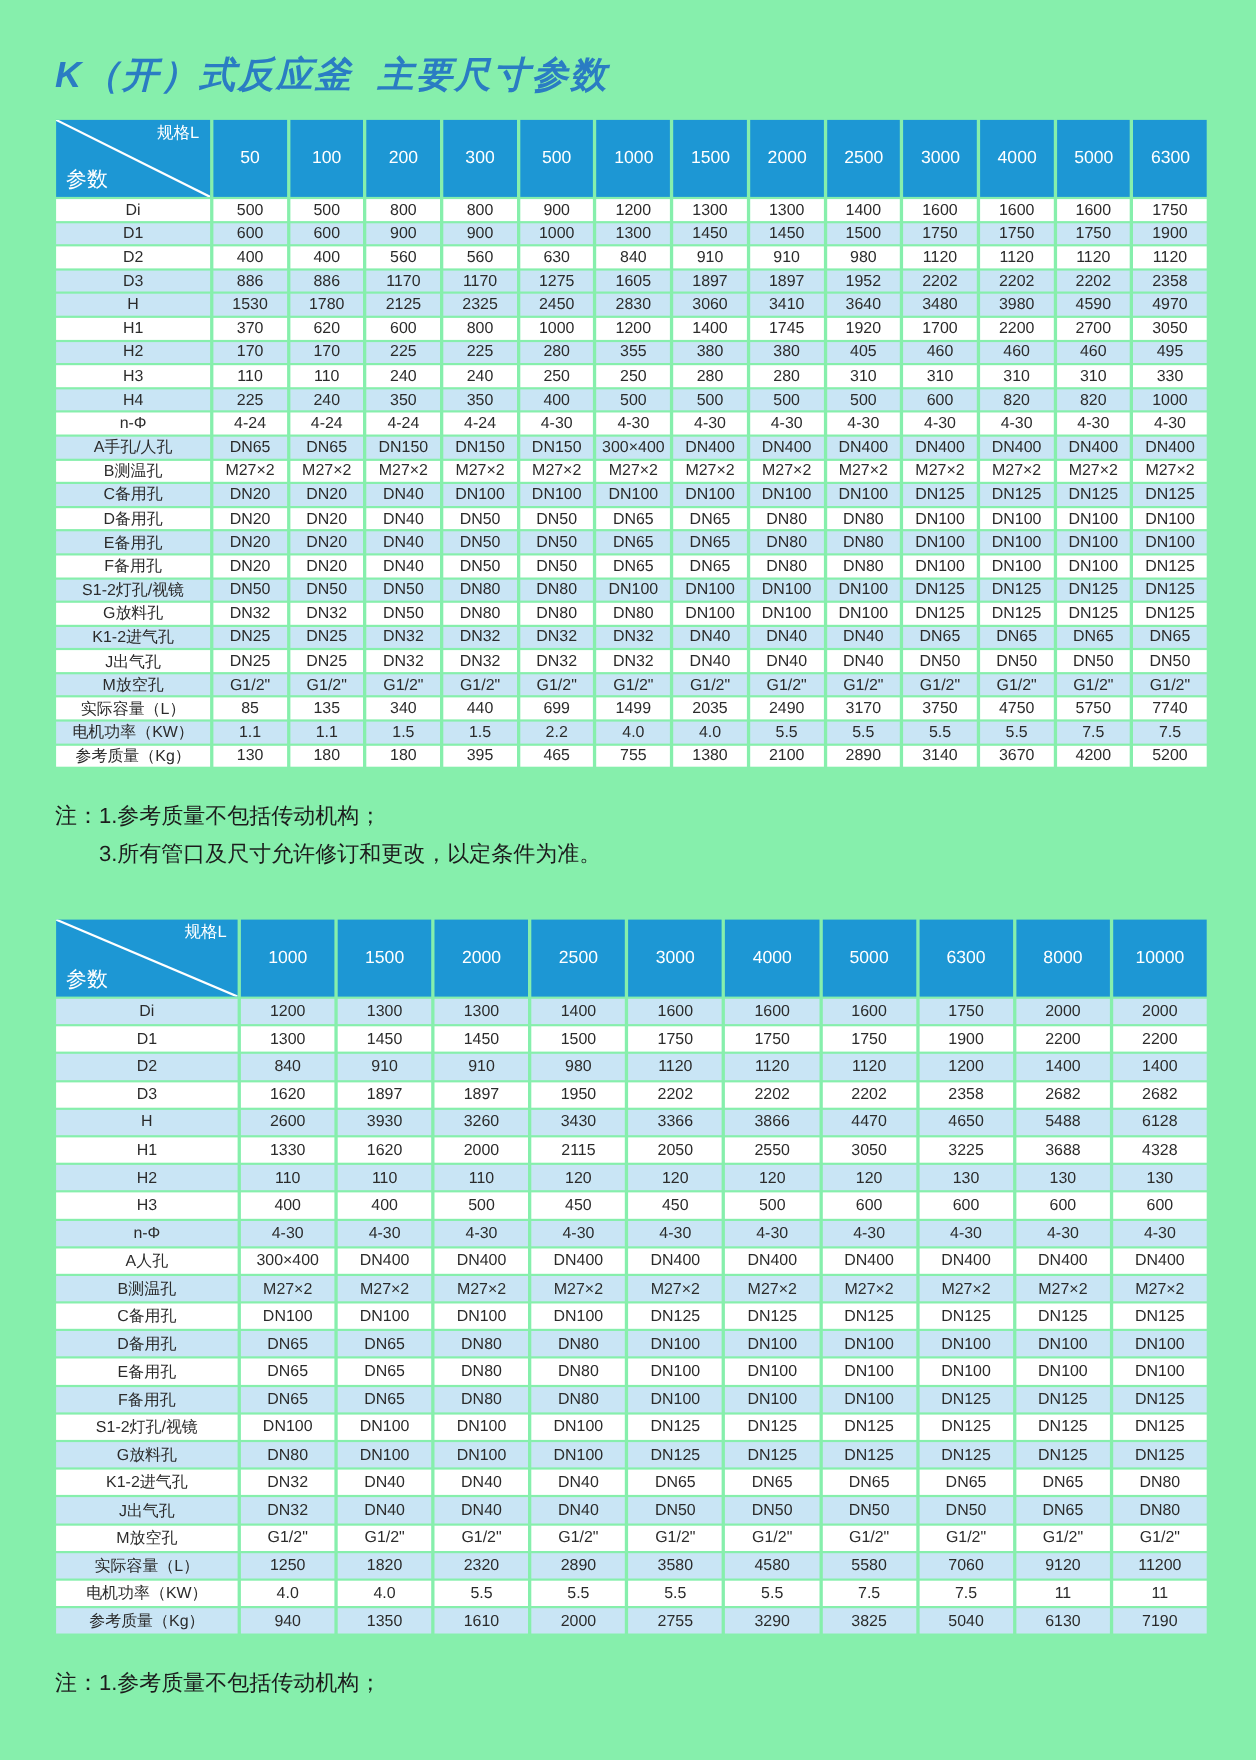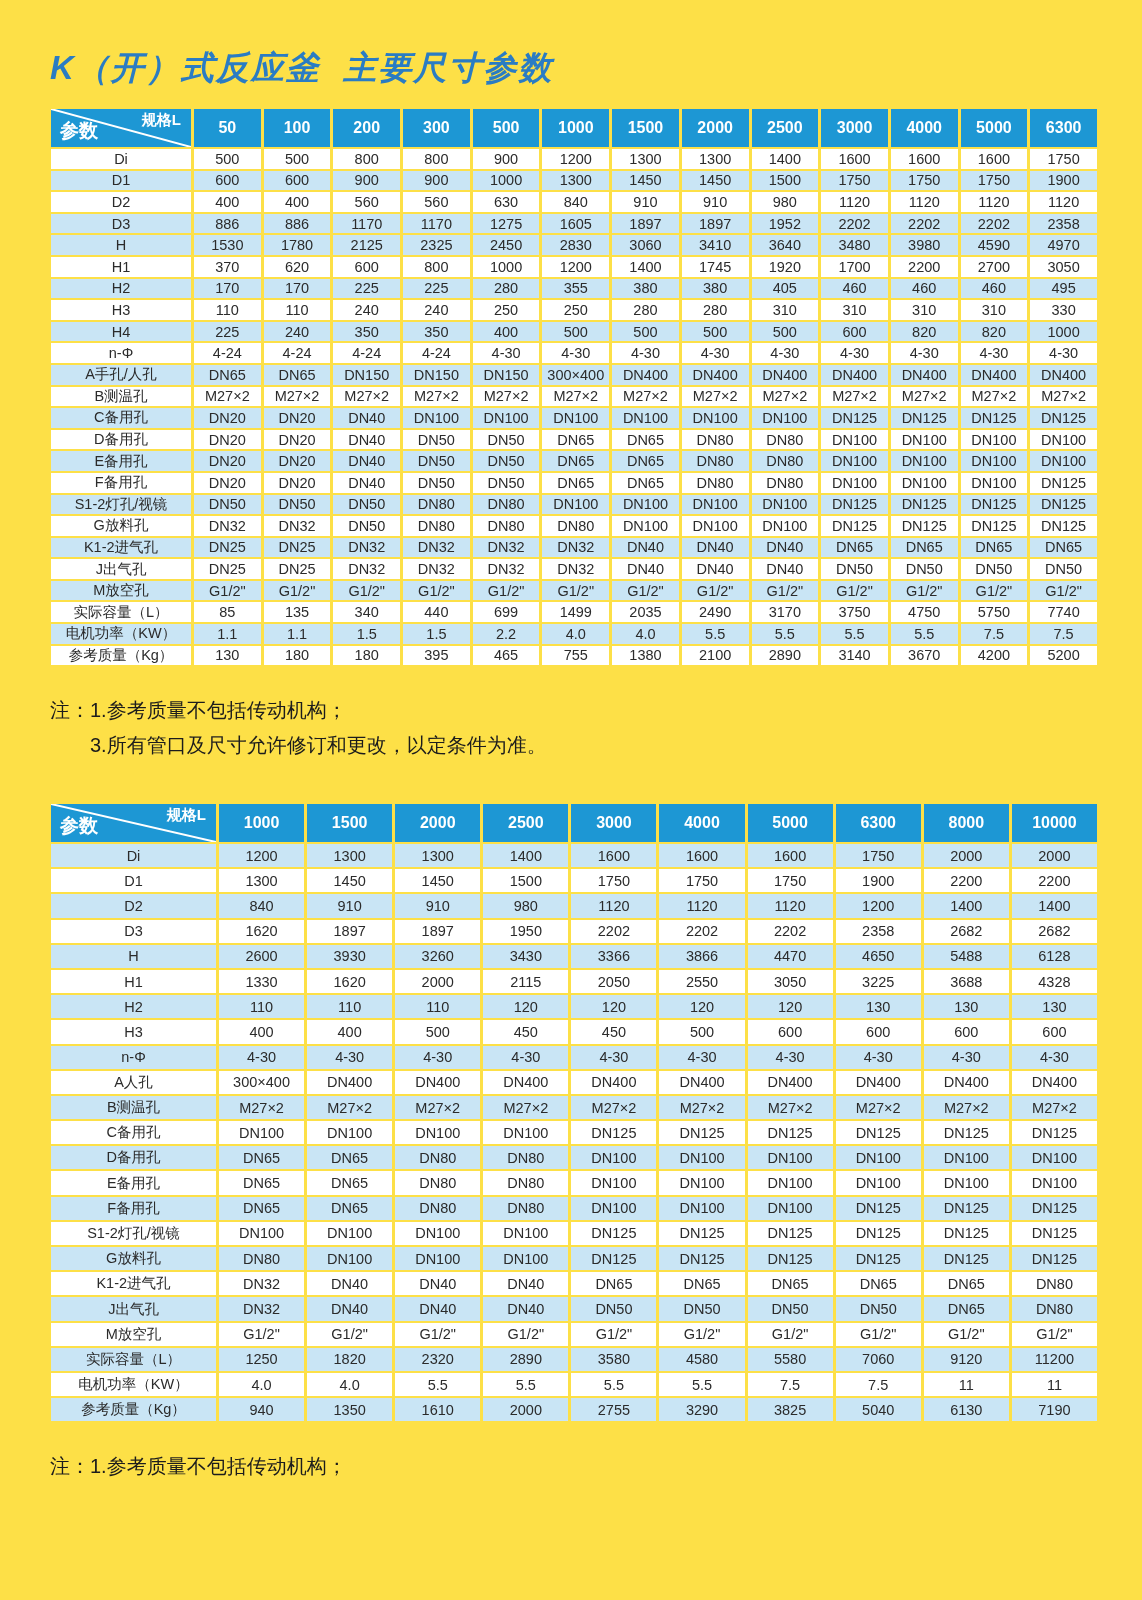--- a/index.html
+++ b/index.html
@@ -1,32 +1,32 @@
 <!DOCTYPE html>
 <html><head>
 <meta charset="utf-8">
 <style>
   html,body{margin:0;padding:0;}
   body{background:#e8ebee;font-family:"Liberation Sans","DejaVu Sans",sans-serif;}
   .page{
-    width:1142px;height:1600px;margin:0 auto;background:#fde047;
+    width:1142px;height:1600px;margin:0 auto;background:#86efac;
     box-sizing:border-box;padding:46px 42px 40px 48px;overflow:hidden;
   }
   .section-title{
     margin:0 0 16px 2px;
     font-size:33px;font-weight:bold;font-style:italic;
     color:#2a7cc3;letter-spacing:2px;white-space:pre;
   }
   .dim-table{
     width:1052px;table-layout:fixed;
     border-collapse:separate;border-spacing:3px 2px;
   }
   .dim-table th{
-    background:#1d97d4;color:#ffffff;font-weight:bold;
-    font-size:16px;text-align:center;padding:0;
+    background:#1d97d4;color:#ffffff;font-weight:normal;
+    font-size:16px;text-align:center;padding:16px;
   }
   .dim-table thead th{height:38px;}
   .dim-table td{
     font-size:14.5px;color:#2b2b2b;text-align:center;
     padding:0;background:#ffffff;
   }
   #table-0 td{height:19.6px;}
   #table-1 td{height:23.2px;}
   .dim-table tr.shaded td{background:#c9e5f5;}
   .corner-cell{position:relative;}

